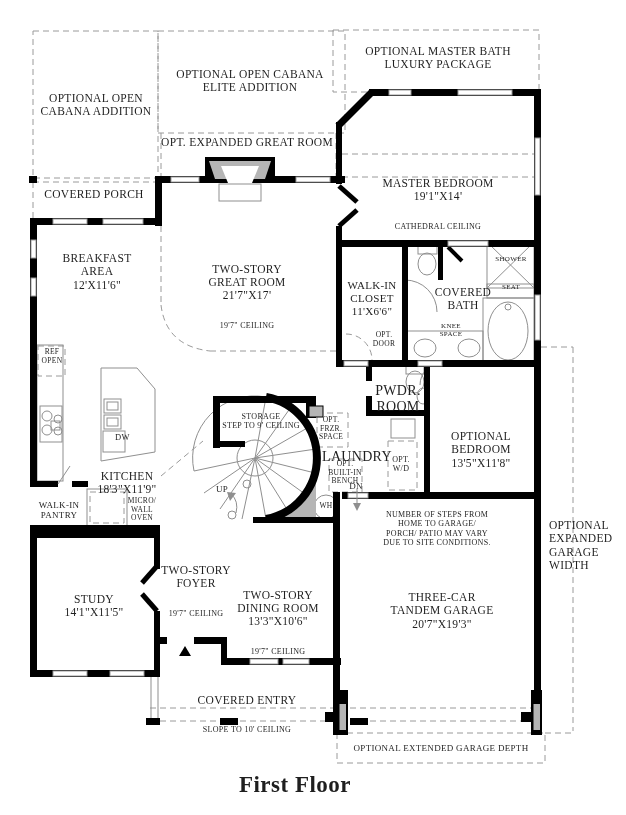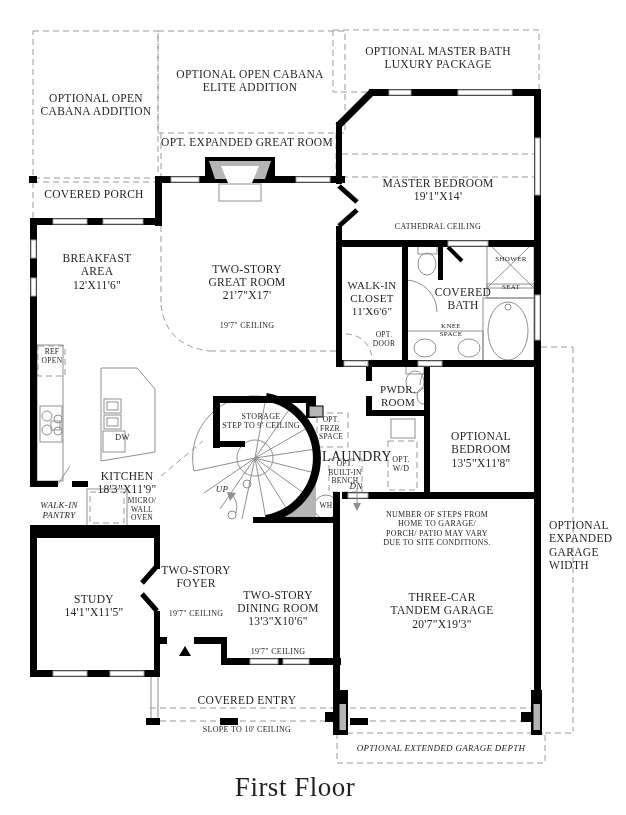--- a/index.html
+++ b/index.html
@@ -6,26 +6,26 @@
   #plan{position:relative;width:626px;height:815px;background:#ffffff;overflow:hidden;
         font-family:"Liberation Serif", serif;color:#1f1f1f;}
   #plan svg{position:absolute;left:0;top:0;}
   .lbl{position:absolute;transform:translateX(-50%);text-align:center;white-space:pre-line;
        line-height:1.16;letter-spacing:.3px;}
   .lbl.left{transform:none;text-align:left;}
   .s7 {font-size:7px;}
   .s75{font-size:7.5px;}
   .s8 {font-size:8px;}
   .s85{font-size:8.5px;padding-left:19px;}
-  .s9 {font-size:9px;font-style:italic;}
-  .s10{font-size:11px;}
+  .s9 {font-size:9px;}
+  .s10{font-size:14px;}
   .s11{font-size:11px;}
   .s115{font-size:11.5px;}
   .s125{font-size:14px;}
-  .title{position:absolute;transform:translateX(-50%);font-size:27px;font-weight:normal;
+  .title{position:absolute;transform:translateX(-50%);font-size:23px;font-weight:bold;
          letter-spacing:.5px;white-space:pre;}
 </style>
 </head>
 <body>
 
 <div id="plan">
 
 <svg width="626" height="815" viewBox="0 0 626 815">
 
   <g fill="none" stroke="#9a9a9a" stroke-width="1" stroke-dasharray="6 4">

